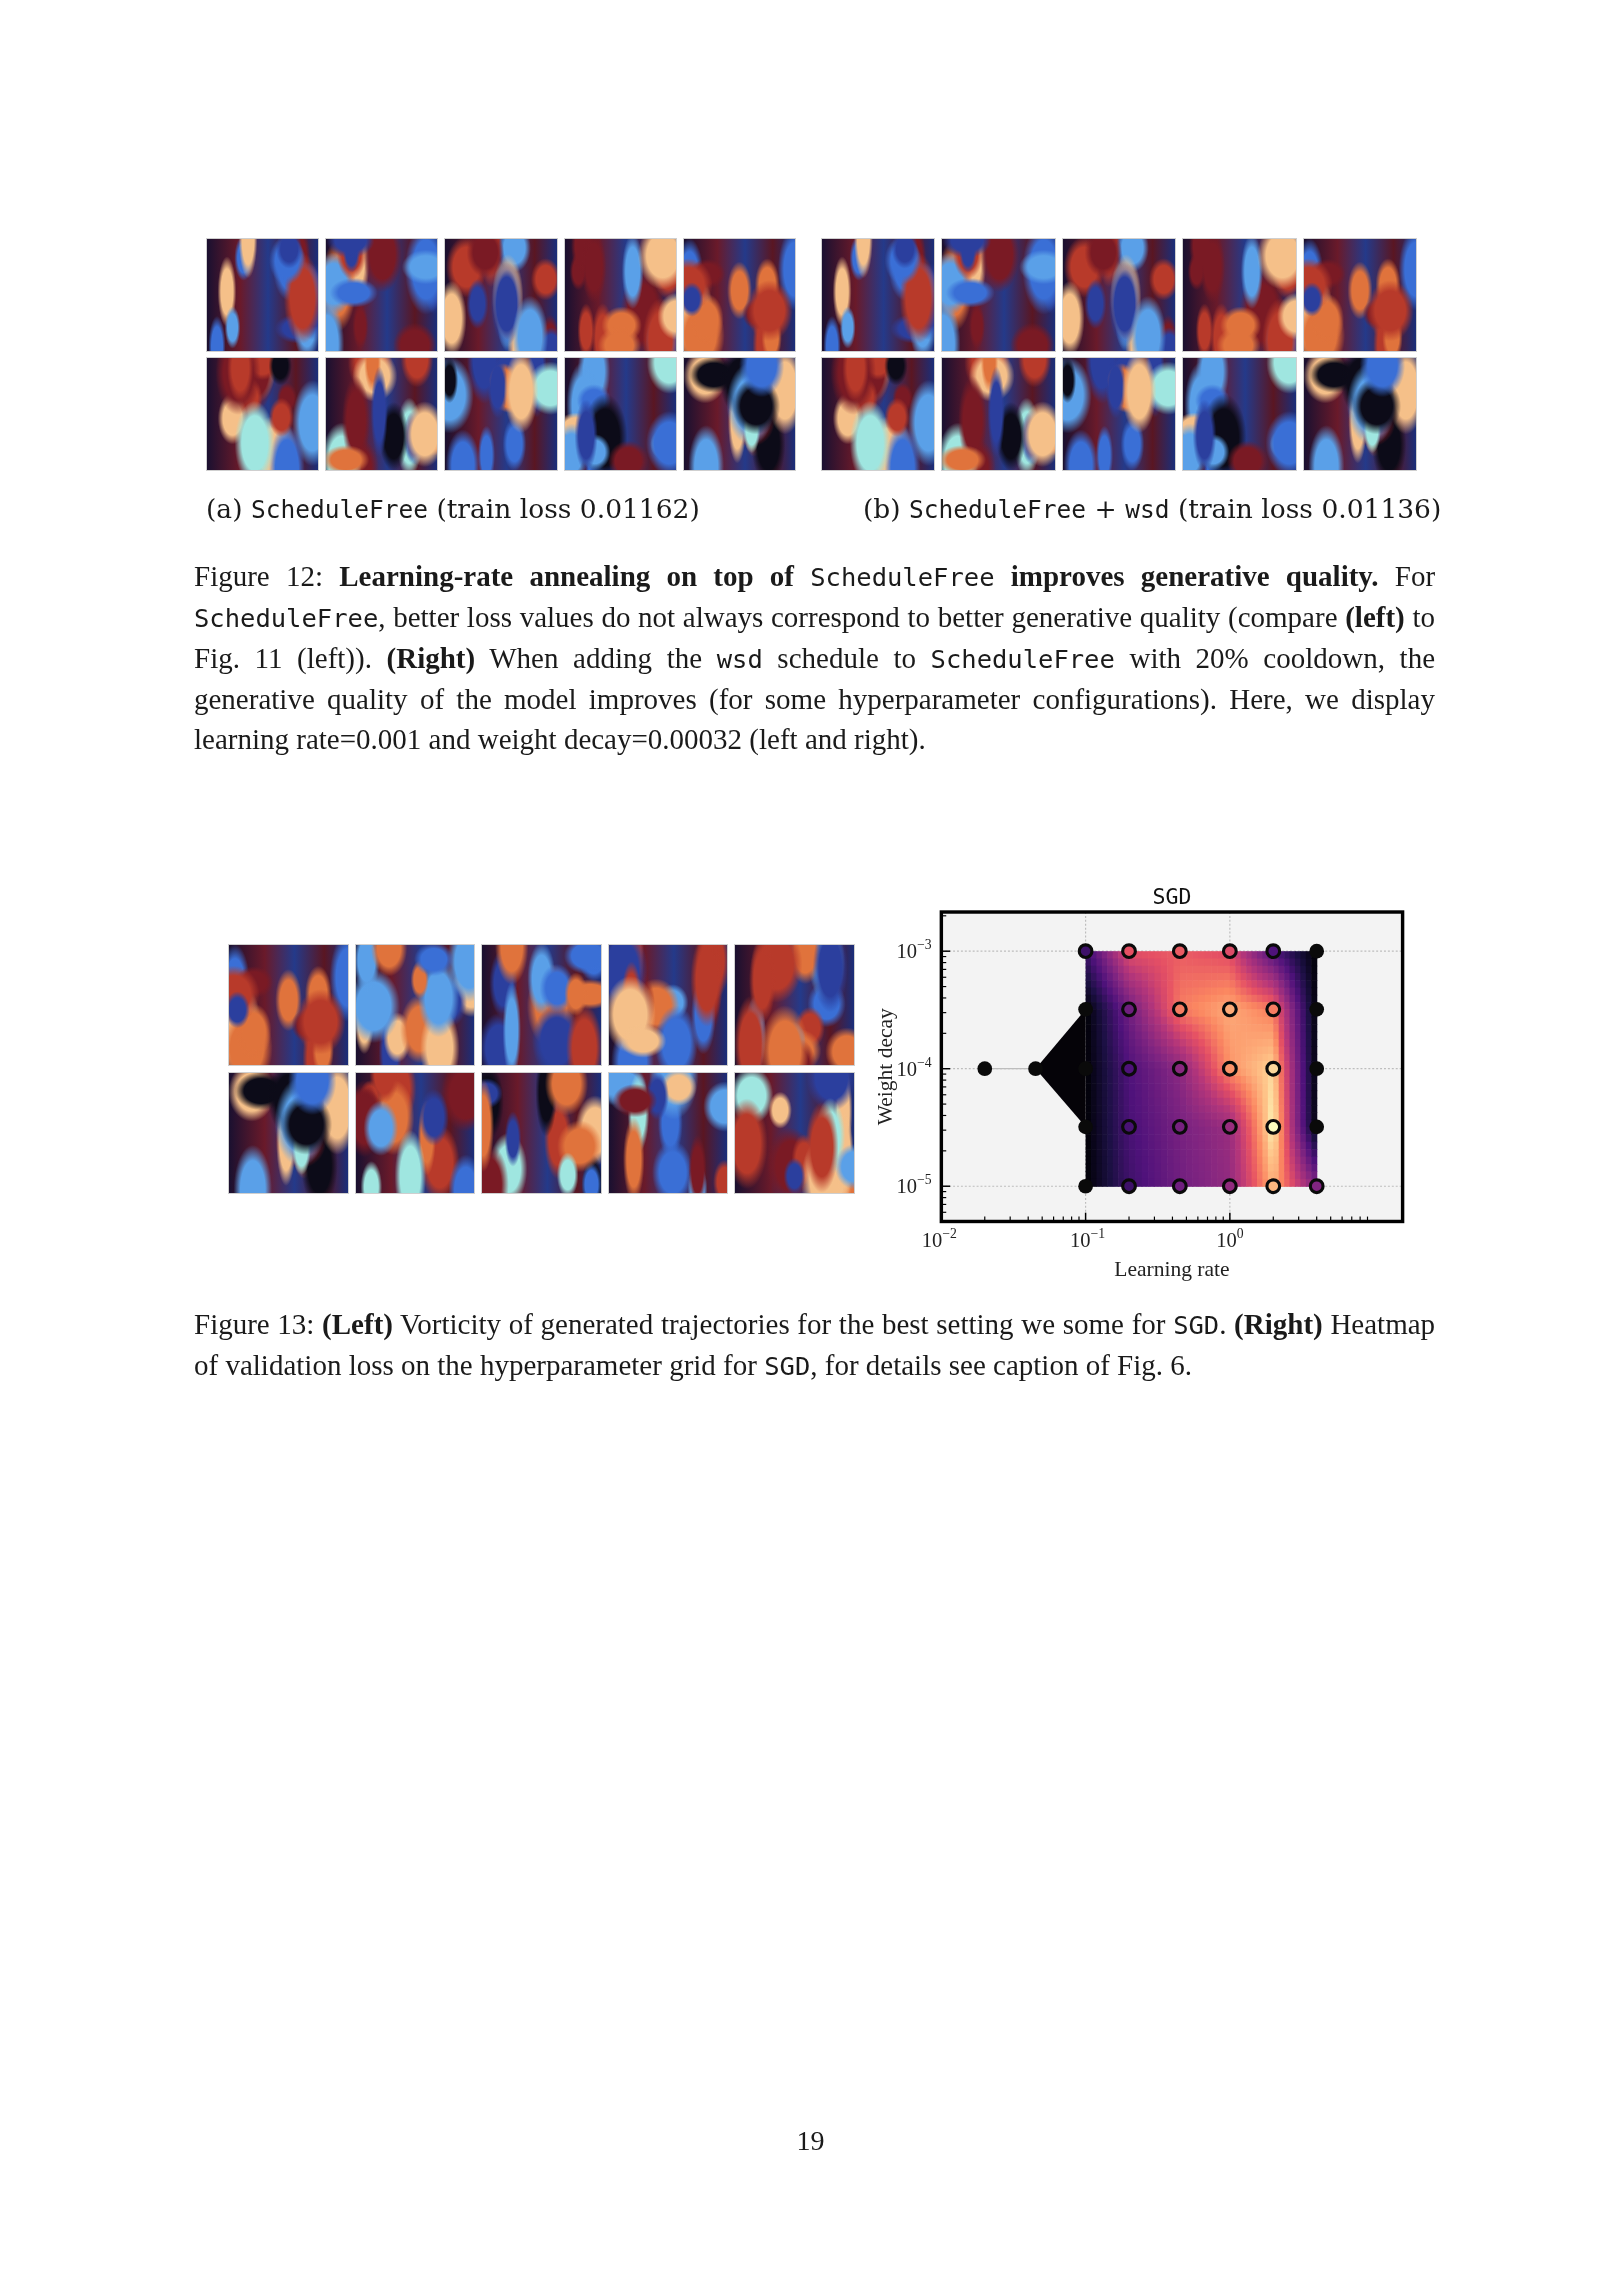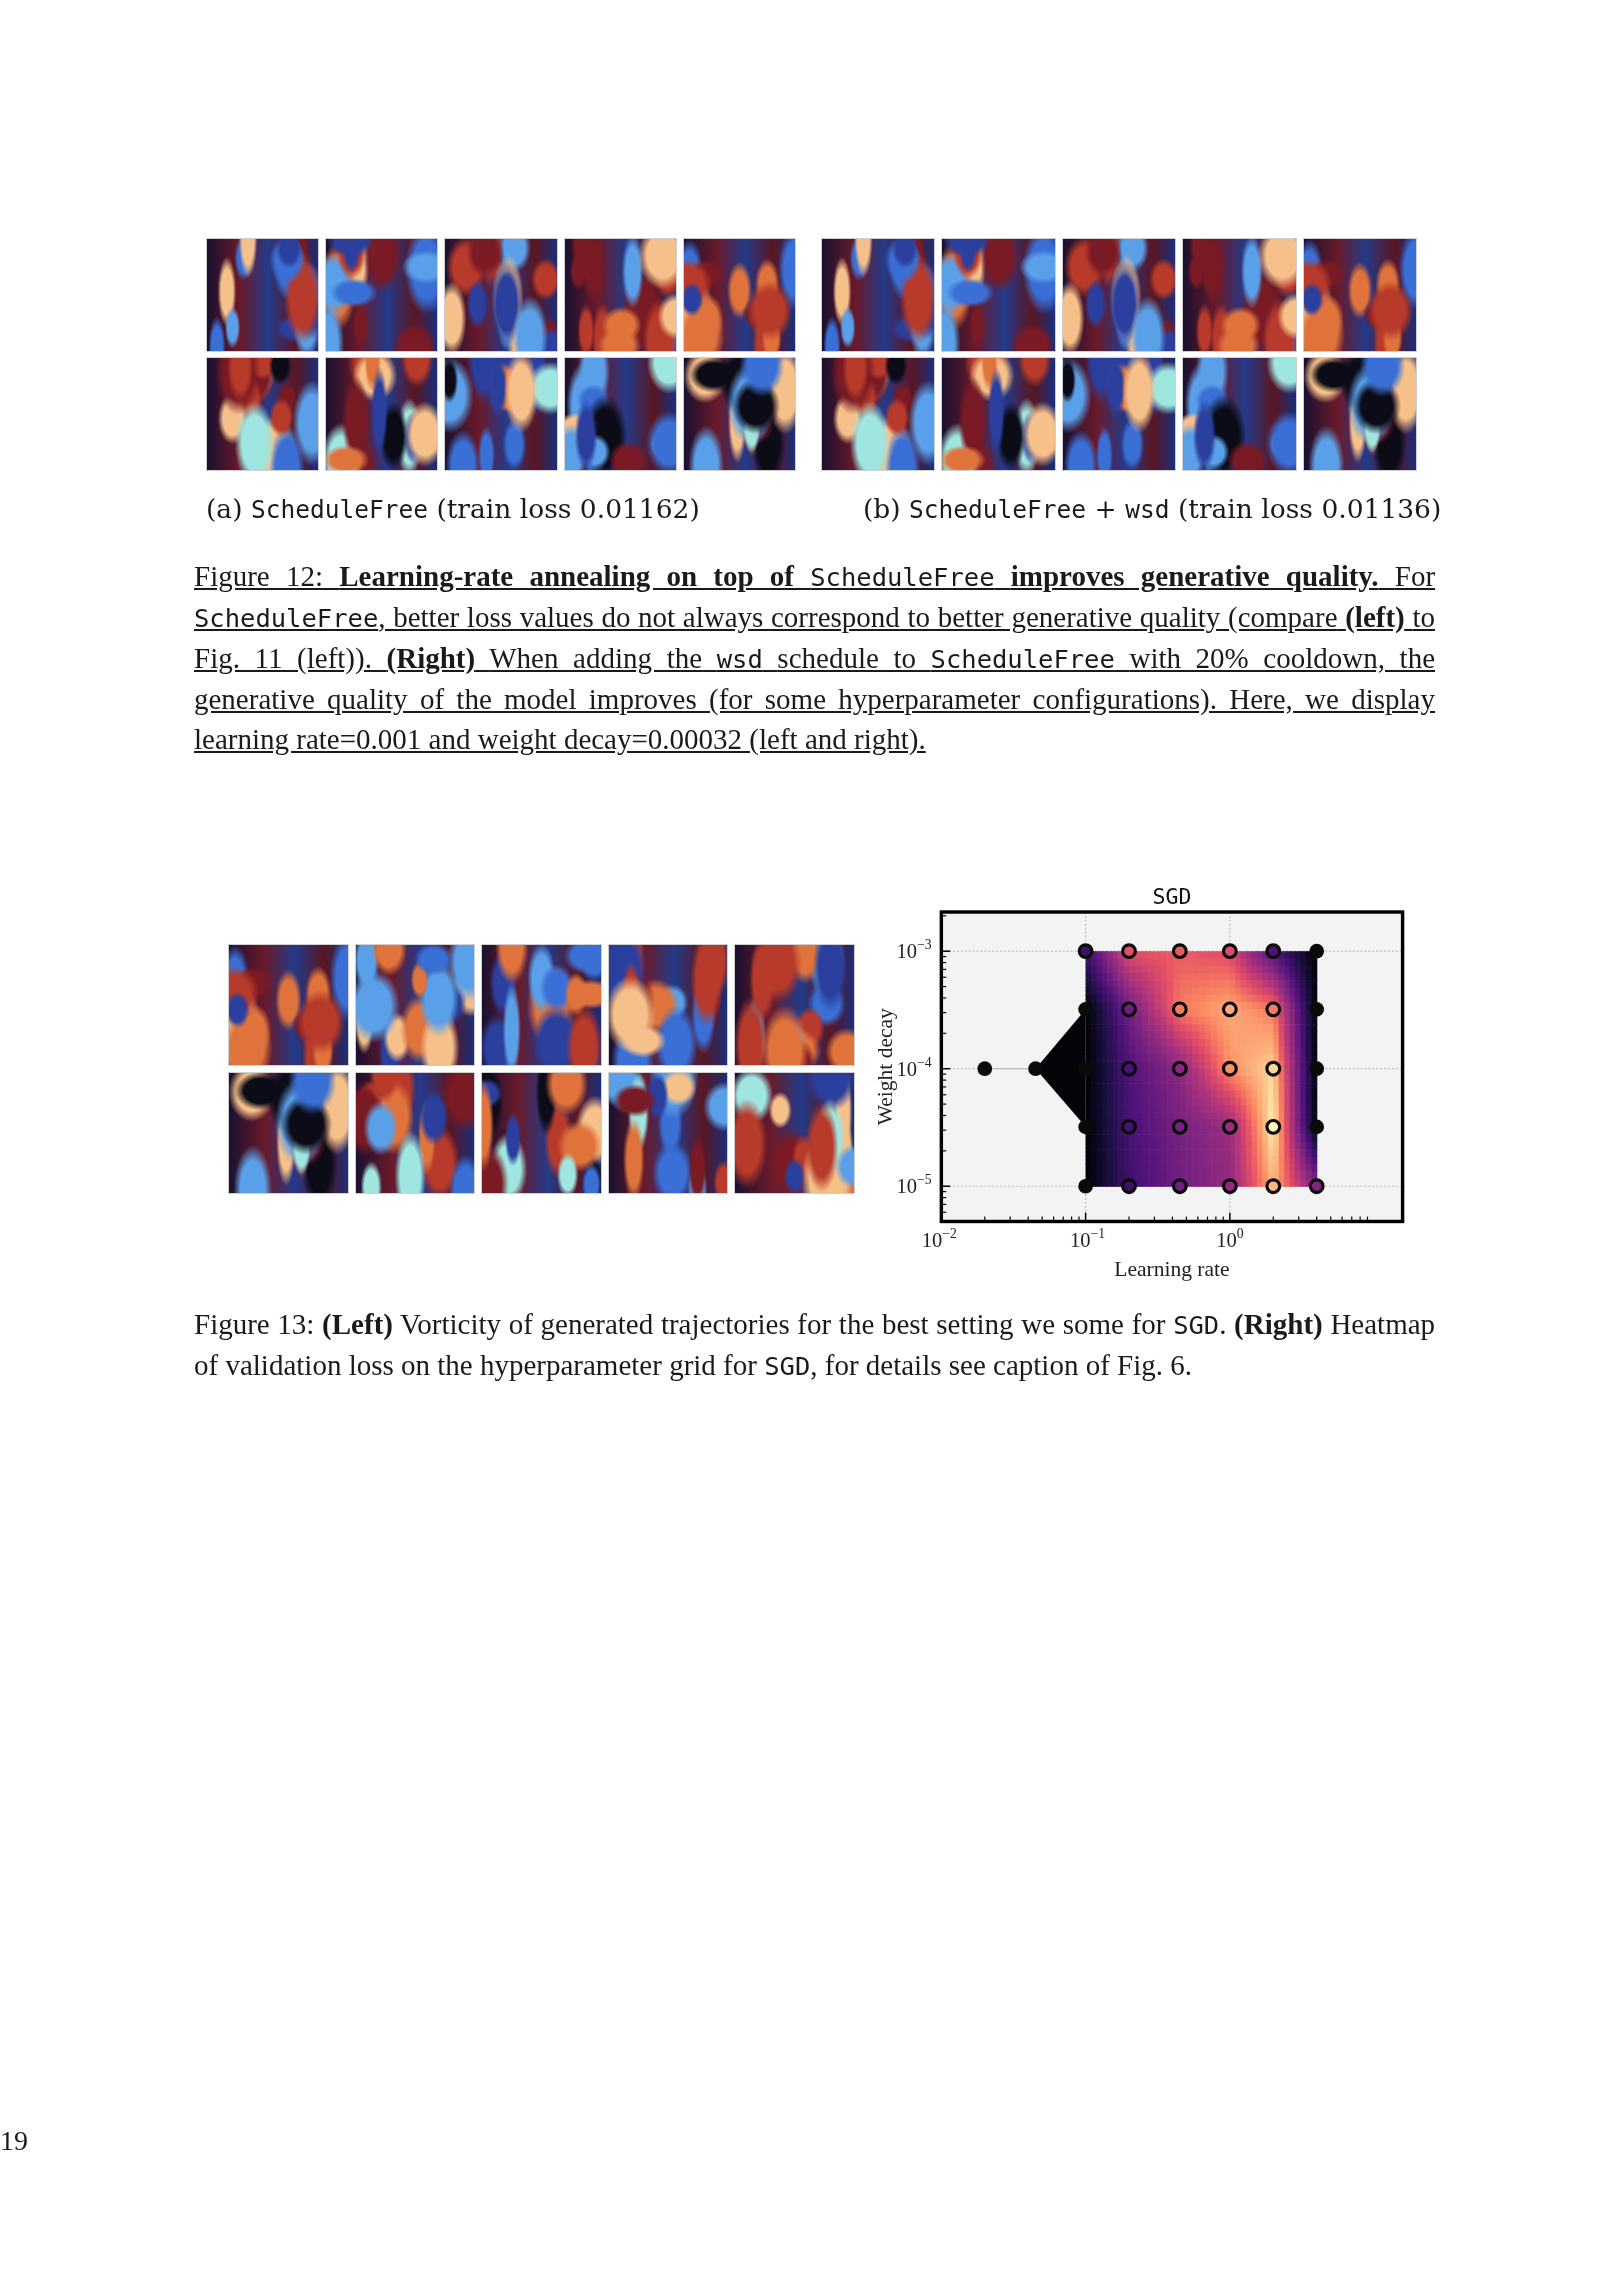--- a/index.html
+++ b/index.html
@@ -8,21 +8,21 @@
   .abs { position: absolute; }
   .tt { font-family: "DejaVu Sans Mono", "Liberation Mono", monospace; }
   .grid { position: absolute; display: grid; grid-template-columns: repeat(5, 1fr); gap: 5.9px; }
   .tile { position: relative; overflow: hidden; border: 1px solid #cfcfcf; }
   .subcap { position: absolute; font-size: 26.5px; white-space: nowrap; }
   .subcap .tt { font-size: 24.5px; }
   .caption { position: absolute; left: 194px; width: 1241px; font-size: 29px; line-height: 40px;
              text-align: justify; font-family: "Liberation Serif", "DejaVu Serif", serif; }
   .caption b { font-weight: bold; }
   .caption .tt { font-size: 25.5px; }
-  .pagenum { position: absolute; left: 0; width: 1621px; top: 2125px; font-size: 28px;
+  .pagenum { position: absolute; left: 0; width: 1621px; top: 2125px; text-align: center; font-size: 28px;
              font-family: "Liberation Serif", serif; }
   svg text { font-family: "Liberation Serif", "DejaVu Serif", serif; }
 </style>
 </head>
 <body>
 
 <div class="grid" id="grid12a" style="left:206px; top:238px; width:590px; height:233px;">
     <div class="tile" style="background: radial-gradient(17% 25% at 74% 9%, rgb(43, 63, 158) 0%, rgb(43, 63, 158) 45%, rgba(0, 0, 0, 0) 70%), radial-gradient(23% 31% at 72% 19%, rgb(58, 111, 214) 0%, rgb(58, 111, 214) 45%, rgba(0, 0, 0, 0) 70%), radial-gradient(24% 58% at 86% 53%, rgb(184, 58, 42) 0%, rgb(184, 58, 42) 45%, rgba(0, 0, 0, 0) 70%), radial-gradient(19% 34% at 89% 44%, rgb(58, 111, 214) 0%, rgb(58, 111, 214) 45%, rgba(0, 0, 0, 0) 70%), radial-gradient(30% 49% at 96% 56%, rgb(43, 63, 158) 0%, rgb(43, 63, 158) 45%, rgba(0, 0, 0, 0) 70%), radial-gradient(22% 41% at 75% 27%, rgb(58, 111, 214) 0%, rgb(58, 111, 214) 45%, rgba(0, 0, 0, 0) 70%), radial-gradient(10% 27% at 23% 79%, rgb(90, 160, 232) 0%, rgb(90, 160, 232) 45%, rgba(0, 0, 0, 0) 70%), radial-gradient(11% 39% at 9% 96%, rgb(58, 111, 214) 0%, rgb(58, 111, 214) 45%, rgba(0, 0, 0, 0) 70%), radial-gradient(18% 51% at 90% 73%, rgb(90, 160, 232) 0%, rgb(90, 160, 232) 45%, rgba(0, 0, 0, 0) 70%), radial-gradient(13% 48% at 84% 21%, rgb(122, 26, 36) 0%, rgb(122, 26, 36) 45%, rgba(0, 0, 0, 0) 70%), radial-gradient(12% 45% at 18% 47%, rgb(245, 192, 137) 0%, rgb(245, 192, 137) 45%, rgba(0, 0, 0, 0) 70%), radial-gradient(12% 50% at 37% 0%, rgb(245, 192, 137) 0%, rgb(245, 192, 137) 45%, rgba(0, 0, 0, 0) 70%), radial-gradient(30% 19% at 82% 80%, rgb(43, 63, 158) 0%, rgb(43, 63, 158) 45%, rgba(0, 0, 0, 0) 70%), radial-gradient(12% 29% at 33% 17%, rgb(58, 111, 214) 0%, rgb(58, 111, 214) 45%, rgba(0, 0, 0, 0) 70%), linear-gradient(90deg, rgb(26, 16, 48), rgb(106, 26, 42) 30%, rgb(36, 58, 138) 55%, rgb(90, 22, 34) 80%, rgb(26, 46, 122));"></div>
     <div class="tile" style="background: radial-gradient(31% 19% at 25% 48%, rgb(58, 111, 214) 0%, rgb(58, 111, 214) 45%, rgba(0, 0, 0, 0) 70%), radial-gradient(10% 29% at 31% 78%, rgb(122, 26, 36) 0%, rgb(122, 26, 36) 45%, rgba(0, 0, 0, 0) 70%), radial-gradient(31% 22% at 90% 25%, rgb(90, 160, 232) 0%, rgb(90, 160, 232) 45%, rgba(0, 0, 0, 0) 70%), radial-gradient(31% 23% at 22% 1%, rgb(43, 63, 158) 0%, rgb(43, 63, 158) 45%, rgba(0, 0, 0, 0) 70%), radial-gradient(25% 48% at 51% 14%, rgb(122, 26, 36) 0%, rgb(122, 26, 36) 45%, rgba(0, 0, 0, 0) 70%), radial-gradient(11% 26% at 23% 12%, rgb(43, 63, 158) 0%, rgb(43, 63, 158) 45%, rgba(0, 0, 0, 0) 70%), radial-gradient(28% 29% at 80% 95%, rgb(122, 26, 36) 0%, rgb(122, 26, 36) 45%, rgba(0, 0, 0, 0) 70%), radial-gradient(22% 57% at 1% 94%, rgb(90, 160, 232) 0%, rgb(90, 160, 232) 45%, rgba(0, 0, 0, 0) 70%), radial-gradient(19% 33% at 23% 13%, rgb(184, 58, 42) 0%, rgb(184, 58, 42) 45%, rgba(0, 0, 0, 0) 70%), radial-gradient(25% 40% at 7% 40%, rgb(90, 160, 232) 0%, rgb(90, 160, 232) 45%, rgba(0, 0, 0, 0) 70%), radial-gradient(27% 58% at 90% 27%, rgb(58, 111, 214) 0%, rgb(58, 111, 214) 45%, rgba(0, 0, 0, 0) 70%), radial-gradient(13% 46% at 97% 35%, rgb(43, 63, 158) 0%, rgb(43, 63, 158) 45%, rgba(0, 0, 0, 0) 70%), radial-gradient(23% 58% at 11% 42%, rgb(224, 115, 60) 0%, rgb(224, 115, 60) 45%, rgba(0, 0, 0, 0) 70%), radial-gradient(19% 54% at 26% 21%, rgb(245, 192, 137) 0%, rgb(245, 192, 137) 45%, rgba(0, 0, 0, 0) 70%), linear-gradient(90deg, rgb(26, 16, 48), rgb(106, 26, 42) 30%, rgb(36, 58, 138) 55%, rgb(90, 22, 34) 80%, rgb(26, 46, 122));"></div>
     <div class="tile" style="background: radial-gradient(23% 52% at 76% 87%, rgb(90, 160, 232) 0%, rgb(90, 160, 232) 45%, rgba(0, 0, 0, 0) 70%), radial-gradient(19% 27% at 90% 36%, rgb(184, 58, 42) 0%, rgb(184, 58, 42) 45%, rgba(0, 0, 0, 0) 70%), radial-gradient(16% 26% at 95% 97%, rgb(43, 63, 158) 0%, rgb(43, 63, 158) 45%, rgba(0, 0, 0, 0) 70%), radial-gradient(20% 53% at 55% 58%, rgb(43, 63, 158) 0%, rgb(43, 63, 158) 45%, rgba(0, 0, 0, 0) 70%), radial-gradient(19% 48% at 6% 71%, rgb(245, 192, 137) 0%, rgb(245, 192, 137) 45%, rgba(0, 0, 0, 0) 70%), radial-gradient(22% 50% at 71% 97%, rgb(245, 192, 137) 0%, rgb(245, 192, 137) 45%, rgba(0, 0, 0, 0) 70%), radial-gradient(24% 32% at 36% 12%, rgb(122, 26, 36) 0%, rgb(122, 26, 36) 45%, rgba(0, 0, 0, 0) 70%), radial-gradient(12% 35% at 94% 92%, rgb(122, 26, 36) 0%, rgb(122, 26, 36) 45%, rgba(0, 0, 0, 0) 70%), radial-gradient(20% 55% at 56% 52%, rgb(245, 192, 137) 0%, rgb(245, 192, 137) 45%, rgba(0, 0, 0, 0) 70%), radial-gradient(14% 32% at 29% 58%, rgb(43, 63, 158) 0%, rgb(43, 63, 158) 45%, rgba(0, 0, 0, 0) 70%), radial-gradient(21% 31% at 62% 8%, rgb(90, 160, 232) 0%, rgb(90, 160, 232) 45%, rgba(0, 0, 0, 0) 70%), radial-gradient(14% 42% at 56% 71%, rgb(90, 160, 232) 0%, rgb(90, 160, 232) 45%, rgba(0, 0, 0, 0) 70%), radial-gradient(15% 56% at 41% 4%, rgb(184, 58, 42) 0%, rgb(184, 58, 42) 45%, rgba(0, 0, 0, 0) 70%), radial-gradient(26% 39% at 19% 25%, rgb(184, 58, 42) 0%, rgb(184, 58, 42) 45%, rgba(0, 0, 0, 0) 70%), linear-gradient(90deg, rgb(26, 16, 48), rgb(106, 26, 42) 30%, rgb(36, 58, 138) 55%, rgb(90, 22, 34) 80%, rgb(26, 46, 122));"></div>
@@ -53,21 +53,21 @@
   <span>(train loss 0.01162)</span>
 </div>
 <div class="subcap" style="left:863px; width:596px; top:493px;">
   <span>(b)</span>
   <span class="tt">ScheduleFree</span>
   <span>+</span>
   <span class="tt">wsd</span>
   <span>(train loss 0.01136)</span>
 </div>
 
-<div class="caption" style="top:556px;text-decoration:underline;">
+<div class="caption" style="top:556px;">
   <span>Figure 12:</span>
   <b>Learning-rate annealing on top of</b>
   <span class="tt">ScheduleFree</span>
   <b>improves generative quality.</b>
   <span>For</span>
   <span class="tt">ScheduleFree</span><span>, better loss values do not always correspond to better generative quality (compare</span>
   <b>(left)</b>
   <span>to Fig. 11 (left)).</span>
   <b>(Right)</b>
   <span>When adding the</span>

